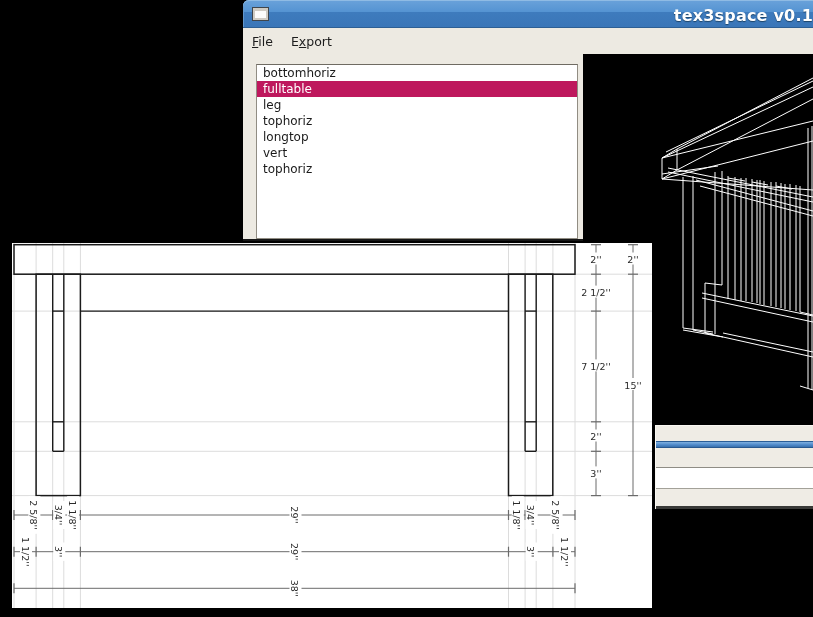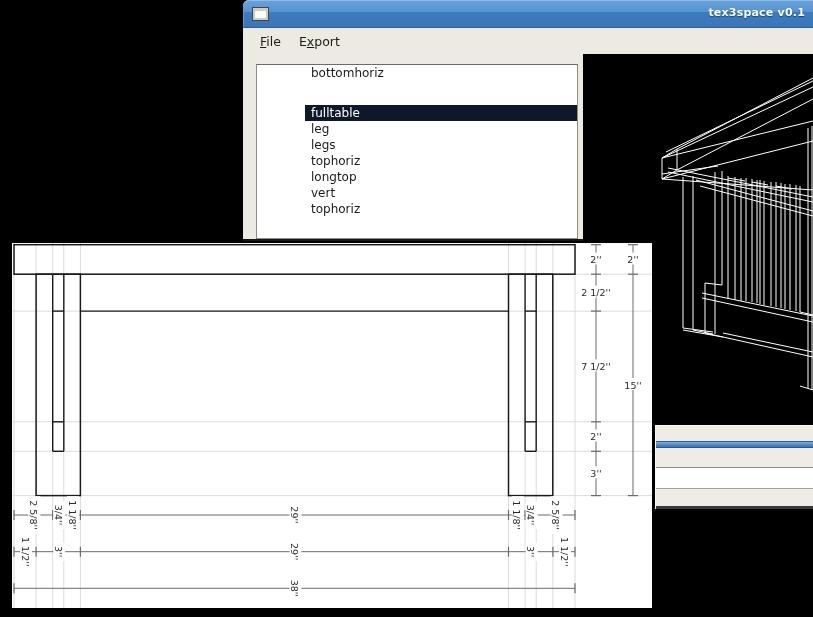--- a/index.html
+++ b/index.html
@@ -16,44 +16,44 @@
     background:linear-gradient(#6aa2da,#5493d2 45%,#3e7bbd 46%,#3a76b8);
     border-bottom:1px solid #2d5f94;box-sizing:border-box;
     box-shadow:inset 0 1px 0 #8fbbe4, inset 1px 0 0 #6297cc;
   }
   .win-icon{
     position:absolute;left:9px;top:7px;width:17px;height:14px;
     background:#cfcbc3;border:1px solid #40464c;box-sizing:border-box;
   }
   .win-icon .inner{position:absolute;left:2px;top:3px;right:2px;bottom:2px;background:#fcfcfb;}
   .win-title{
-    position:absolute;right:8px;top:6px;color:#fff;font-weight:bold;font-size:11px;
+    position:absolute;right:0;top:6px;color:#fff;font-weight:bold;font-size:16px;
     text-shadow:0 1px 1px #1d4569;letter-spacing:0.2px;
   }
   .menubar{
     height:26px;background:#edeae2;display:flex;align-items:center;
-    padding-left:8px;box-sizing:border-box;
+    padding-left:0;box-sizing:border-box;
   }
   .menu-item{font-size:12.5px;color:#1c1c1c;padding:4px 9px;cursor:default;}
   .win-body{display:flex;height:187px;}
   .pane-left{
     position:relative;width:340px;height:100%;background:#edeae2;
     border-bottom:2px solid #161616;box-sizing:border-box;
   }
   .pane-right{width:230px;height:100%;background:transparent;}
   .listbox{
     position:absolute;left:13px;top:10px;width:322px;height:175px;
     background:#fff;border:1px solid #918d83;border-top-color:#6f6b62;
-    box-sizing:border-box;overflow:hidden;padding-left:48px;
+    box-sizing:border-box;overflow:hidden;
   }
   .list-item{
     height:16px;line-height:16px;font-size:12px;color:#1a1a1a;padding-left:6px;
     white-space:nowrap;
   }
-  .list-item.selected{background:#0f172a;color:#fff;margin-top:24px;}
+  .list-item.selected{background:#be185d;color:#fff;}
   
   .drawing-window{position:absolute;left:12px;top:243px;width:640px;height:365px;background:#fff;z-index:2;}
   
   .partial-window{
     position:absolute;left:655px;top:425px;width:158px;height:84px;z-index:1;
     background:#efece5;border-left:1px solid #f9f7f2;border-top:1px solid #f9f7f2;box-sizing:border-box;
   }
   .pw-blue{
     position:absolute;left:0;top:15px;width:100%;height:7px;
     background:linear-gradient(#7fb0e0,#4c87c8 60%,#3a71ad);
@@ -285,21 +285,20 @@
   <div class="menubar" id="menubar">
       <span class="menu-item"><u>F</u><span>i</span><span>l</span><span>e</span></span>
       <span class="menu-item"><span>E</span><u>x</u><span>p</span><span>o</span><span>r</span><span>t</span></span>
     </div>
   <div class="win-body">
     <div class="pane-left">
       <div class="listbox" id="listbox">
           <div class="list-item">bottomhoriz</div>
           <div class="list-item selected">fulltable</div>
           <div class="list-item">leg</div>
-          <div class="list-item">legs</div>
           <div class="list-item">tophoriz</div>
           <div class="list-item">longtop</div>
           <div class="list-item">vert</div>
           <div class="list-item">tophoriz</div>
         </div>
     </div>
     <div class="pane-right"></div>
   </div>
 </div>
 

